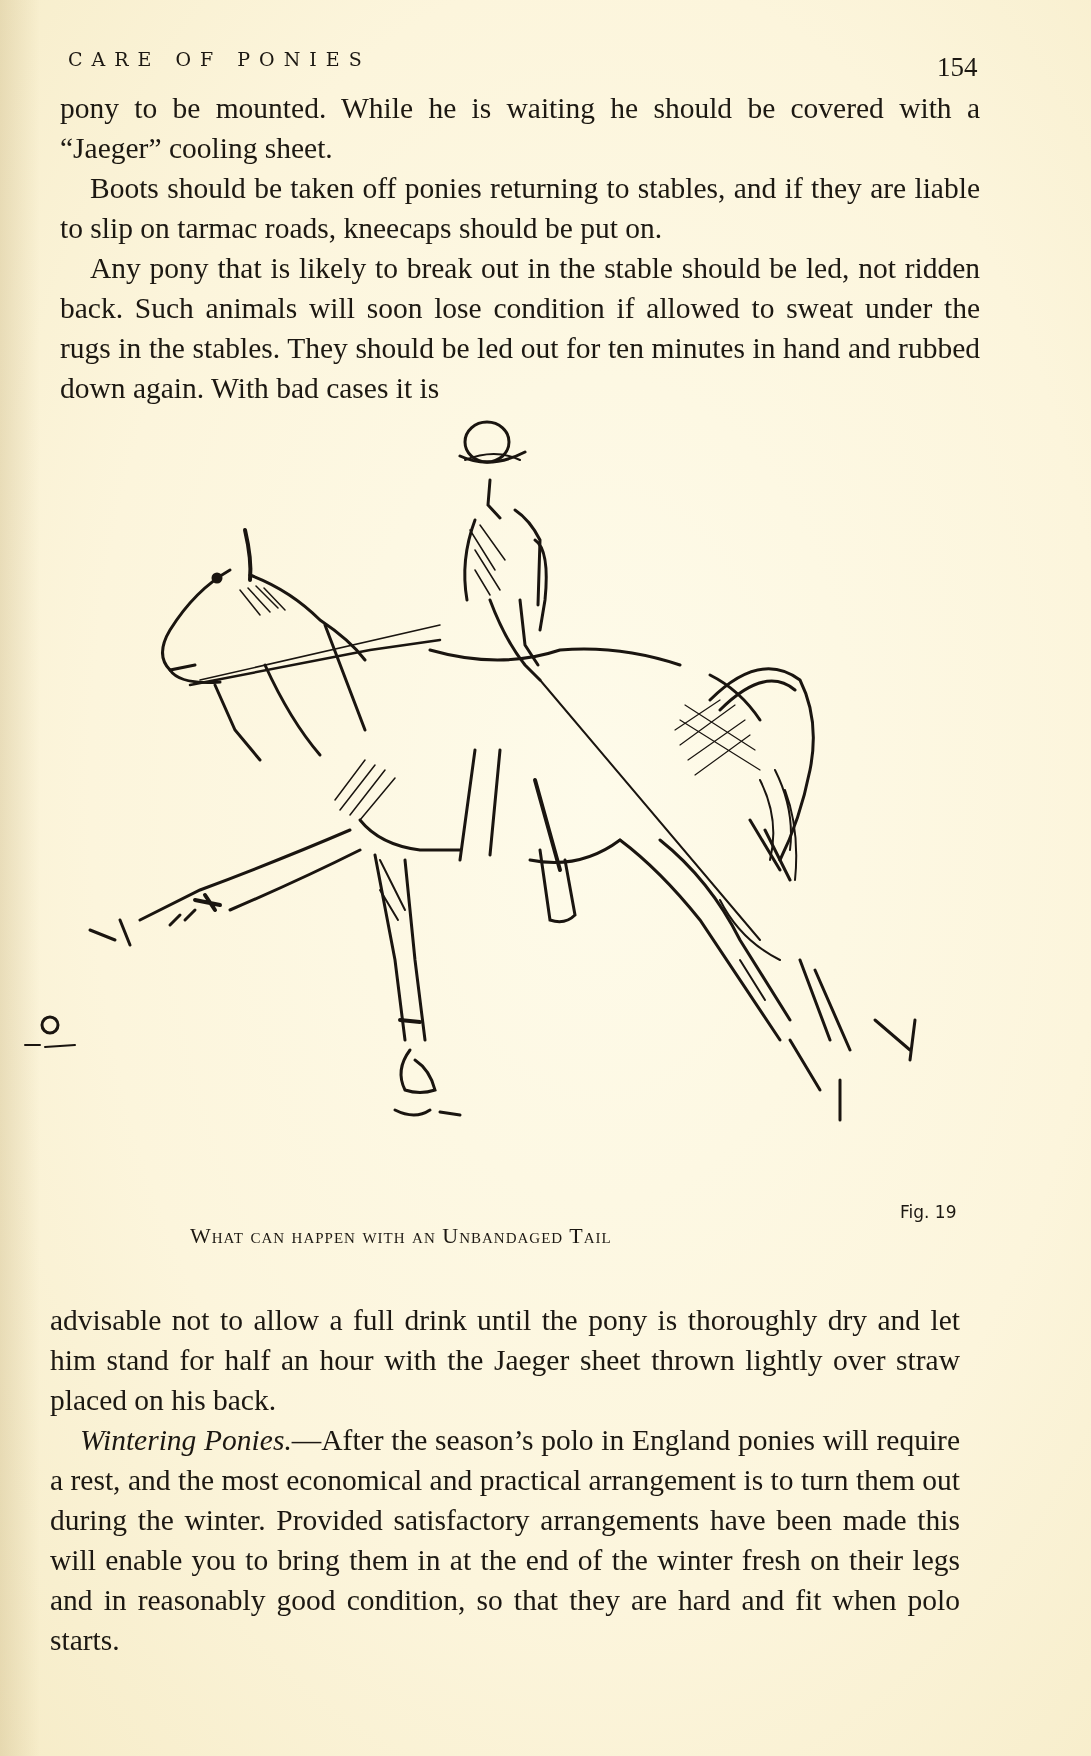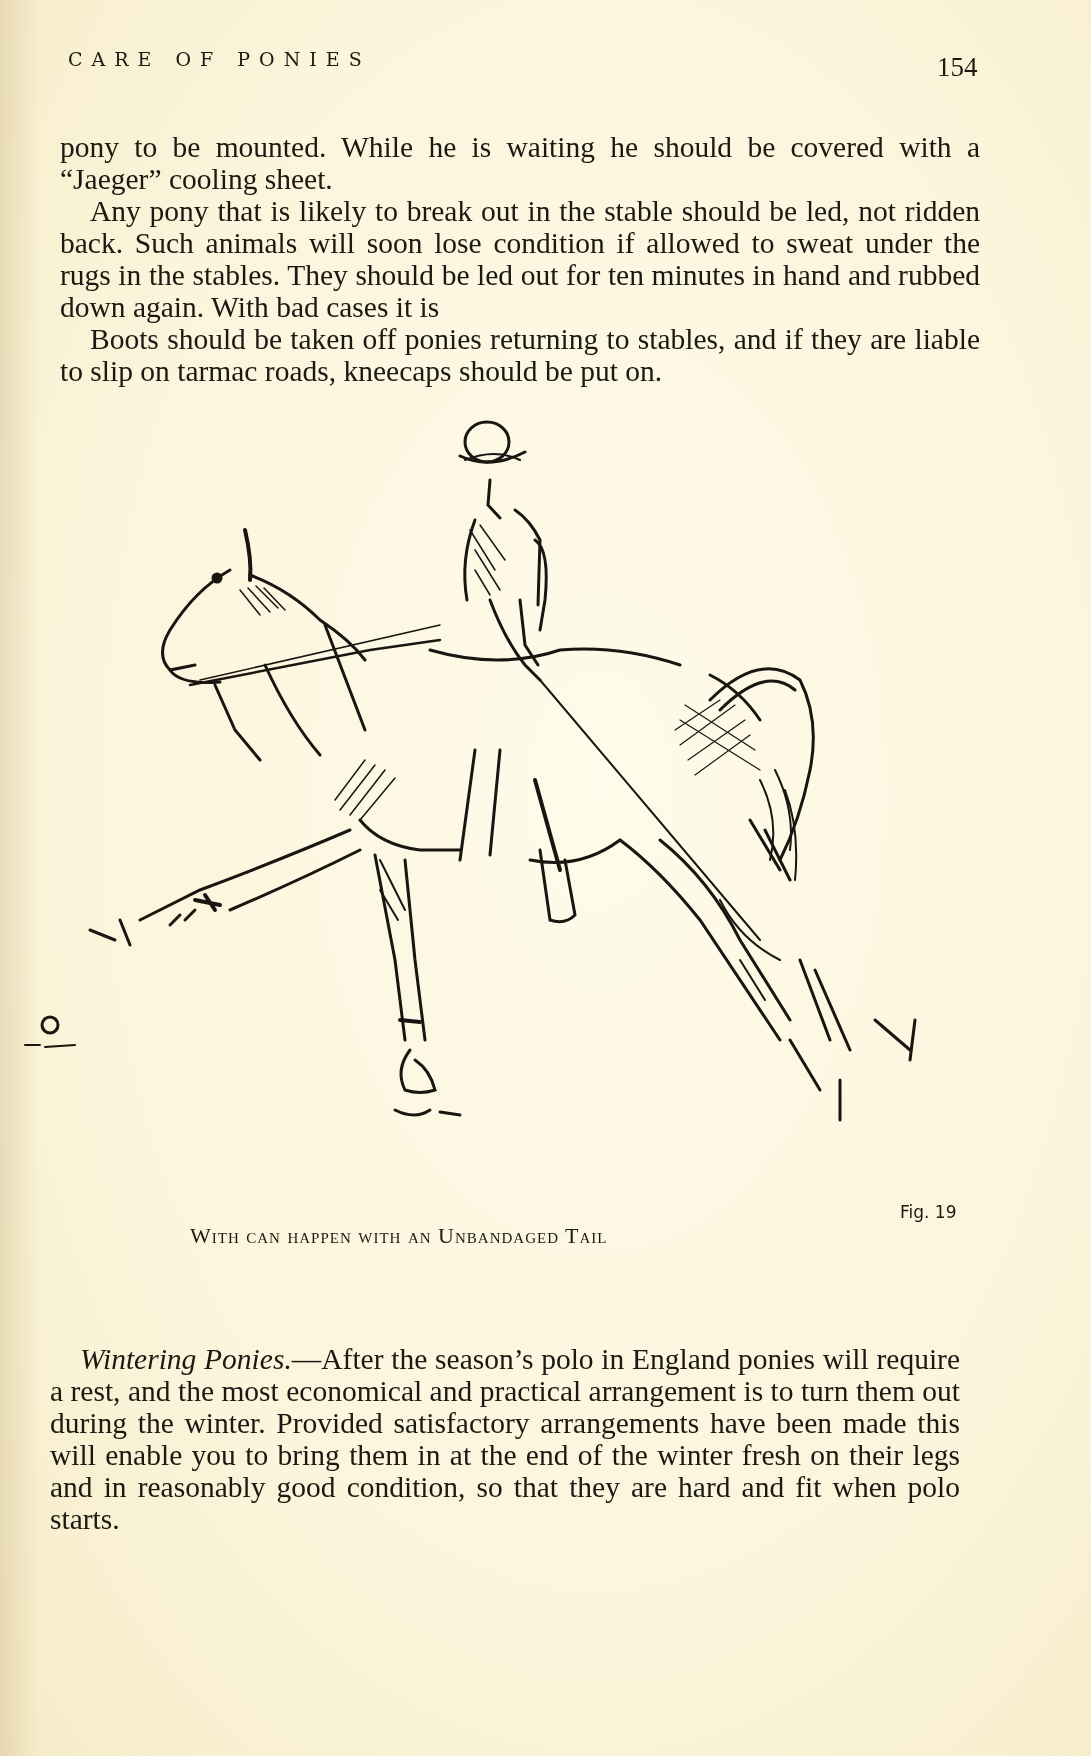--- a/index.html
+++ b/index.html
@@ -35,23 +35,22 @@
     .page-number {
       position: absolute;
       left: 937px;
       top: 52px;
       font-size: 27px;
     }
     .para-block {
       position: absolute;
       width: 920px;
       font-size: 29.5px;
-      line-height: 32px;
+      line-height: 40px;
       text-align: justify;
-      margin-top: 43px;
     }
     .para-block p {
       margin: 0;
       text-indent: 30px;
       text-align-last: left;
     }
     .para-block p.no-indent {
       text-indent: 0;
     }
     .block-top { left: 60px; top: 88px; }
@@ -84,22 +83,22 @@
 </head>
 <body>
 
 <div class="left-shadow"></div>
 
 <div class="running-head">CARE OF PONIES</div>
 <div class="page-number">154</div>
 
 <div class="para-block block-top">
   <p class="no-indent">pony to be mounted.  While he is waiting he should be covered with a “Jaeger” cooling sheet.</p>
+  <p>Boots should be taken off ponies returning to stables, and if they are liable to slip on tarmac roads, kneecaps should be put on.</p>
   <p>Any pony that is likely to break out in the stable should be led, not ridden back.  Such animals will soon lose condition if allowed to sweat under the rugs in the stables.  They should be led out for ten minutes in hand and rubbed down again.  With bad cases it is</p>
-  <p>Boots should be taken off ponies returning to stables, and if they are liable to slip on tarmac roads, kneecaps should be put on.</p>
 </div>
 
 <div class="figure">
   <svg viewBox="0 0 1000 800" fill="none" stroke="#1a1510" stroke-width="3" stroke-linecap="round">
 
     <ellipse cx="467" cy="42" rx="22" ry="20"></ellipse>
     <path d="M440 56 Q470 70 505 52"></path>
     <path d="M445 60 Q475 48 500 60" stroke-width="2"></path>
 
     <path d="M470 80 L468 105 L480 118"></path>
@@ -162,17 +161,18 @@
     <path d="M700 310 Q745 265 775 290"></path>
     <path d="M740 380 Q760 420 750 460 M755 370 Q775 410 770 450 M765 390 Q780 430 775 480" stroke-width="2"></path>
     <path d="M730 420 L760 470 M745 430 L770 480" stroke-width="3"></path>
 
     <circle cx="30" cy="625" r="8" stroke-width="3"></circle>
     <path d="M5 645 L20 645 M25 647 L55 645" stroke-width="2"></path>
   </svg>
 </div>
 
 <div class="figure-label">Fig. 19</div>
-<div class="figure-caption">With can happen with an Unbandaged Tail</div>
+<div class="figure-caption">What can happen with an Unbandaged Tail</div>
 
 <div class="para-block block-bottom">
+  <p class="no-indent">advisable not to allow a full drink until the pony is thoroughly dry and let him stand for half an hour with the Jaeger sheet thrown lightly over straw placed on his back.</p>
   <p><em>Wintering Ponies.</em><span>—After the season’s polo in England ponies will require a rest, and the most economical and practical arrangement is to turn them out during the winter.  Provided satisfactory arrangements have been made this will enable you to bring them in at the end of the winter fresh on their legs and in reasonably good condition, so that they are hard and fit when polo starts.</span></p>
 </div>
 
 </body></html>

